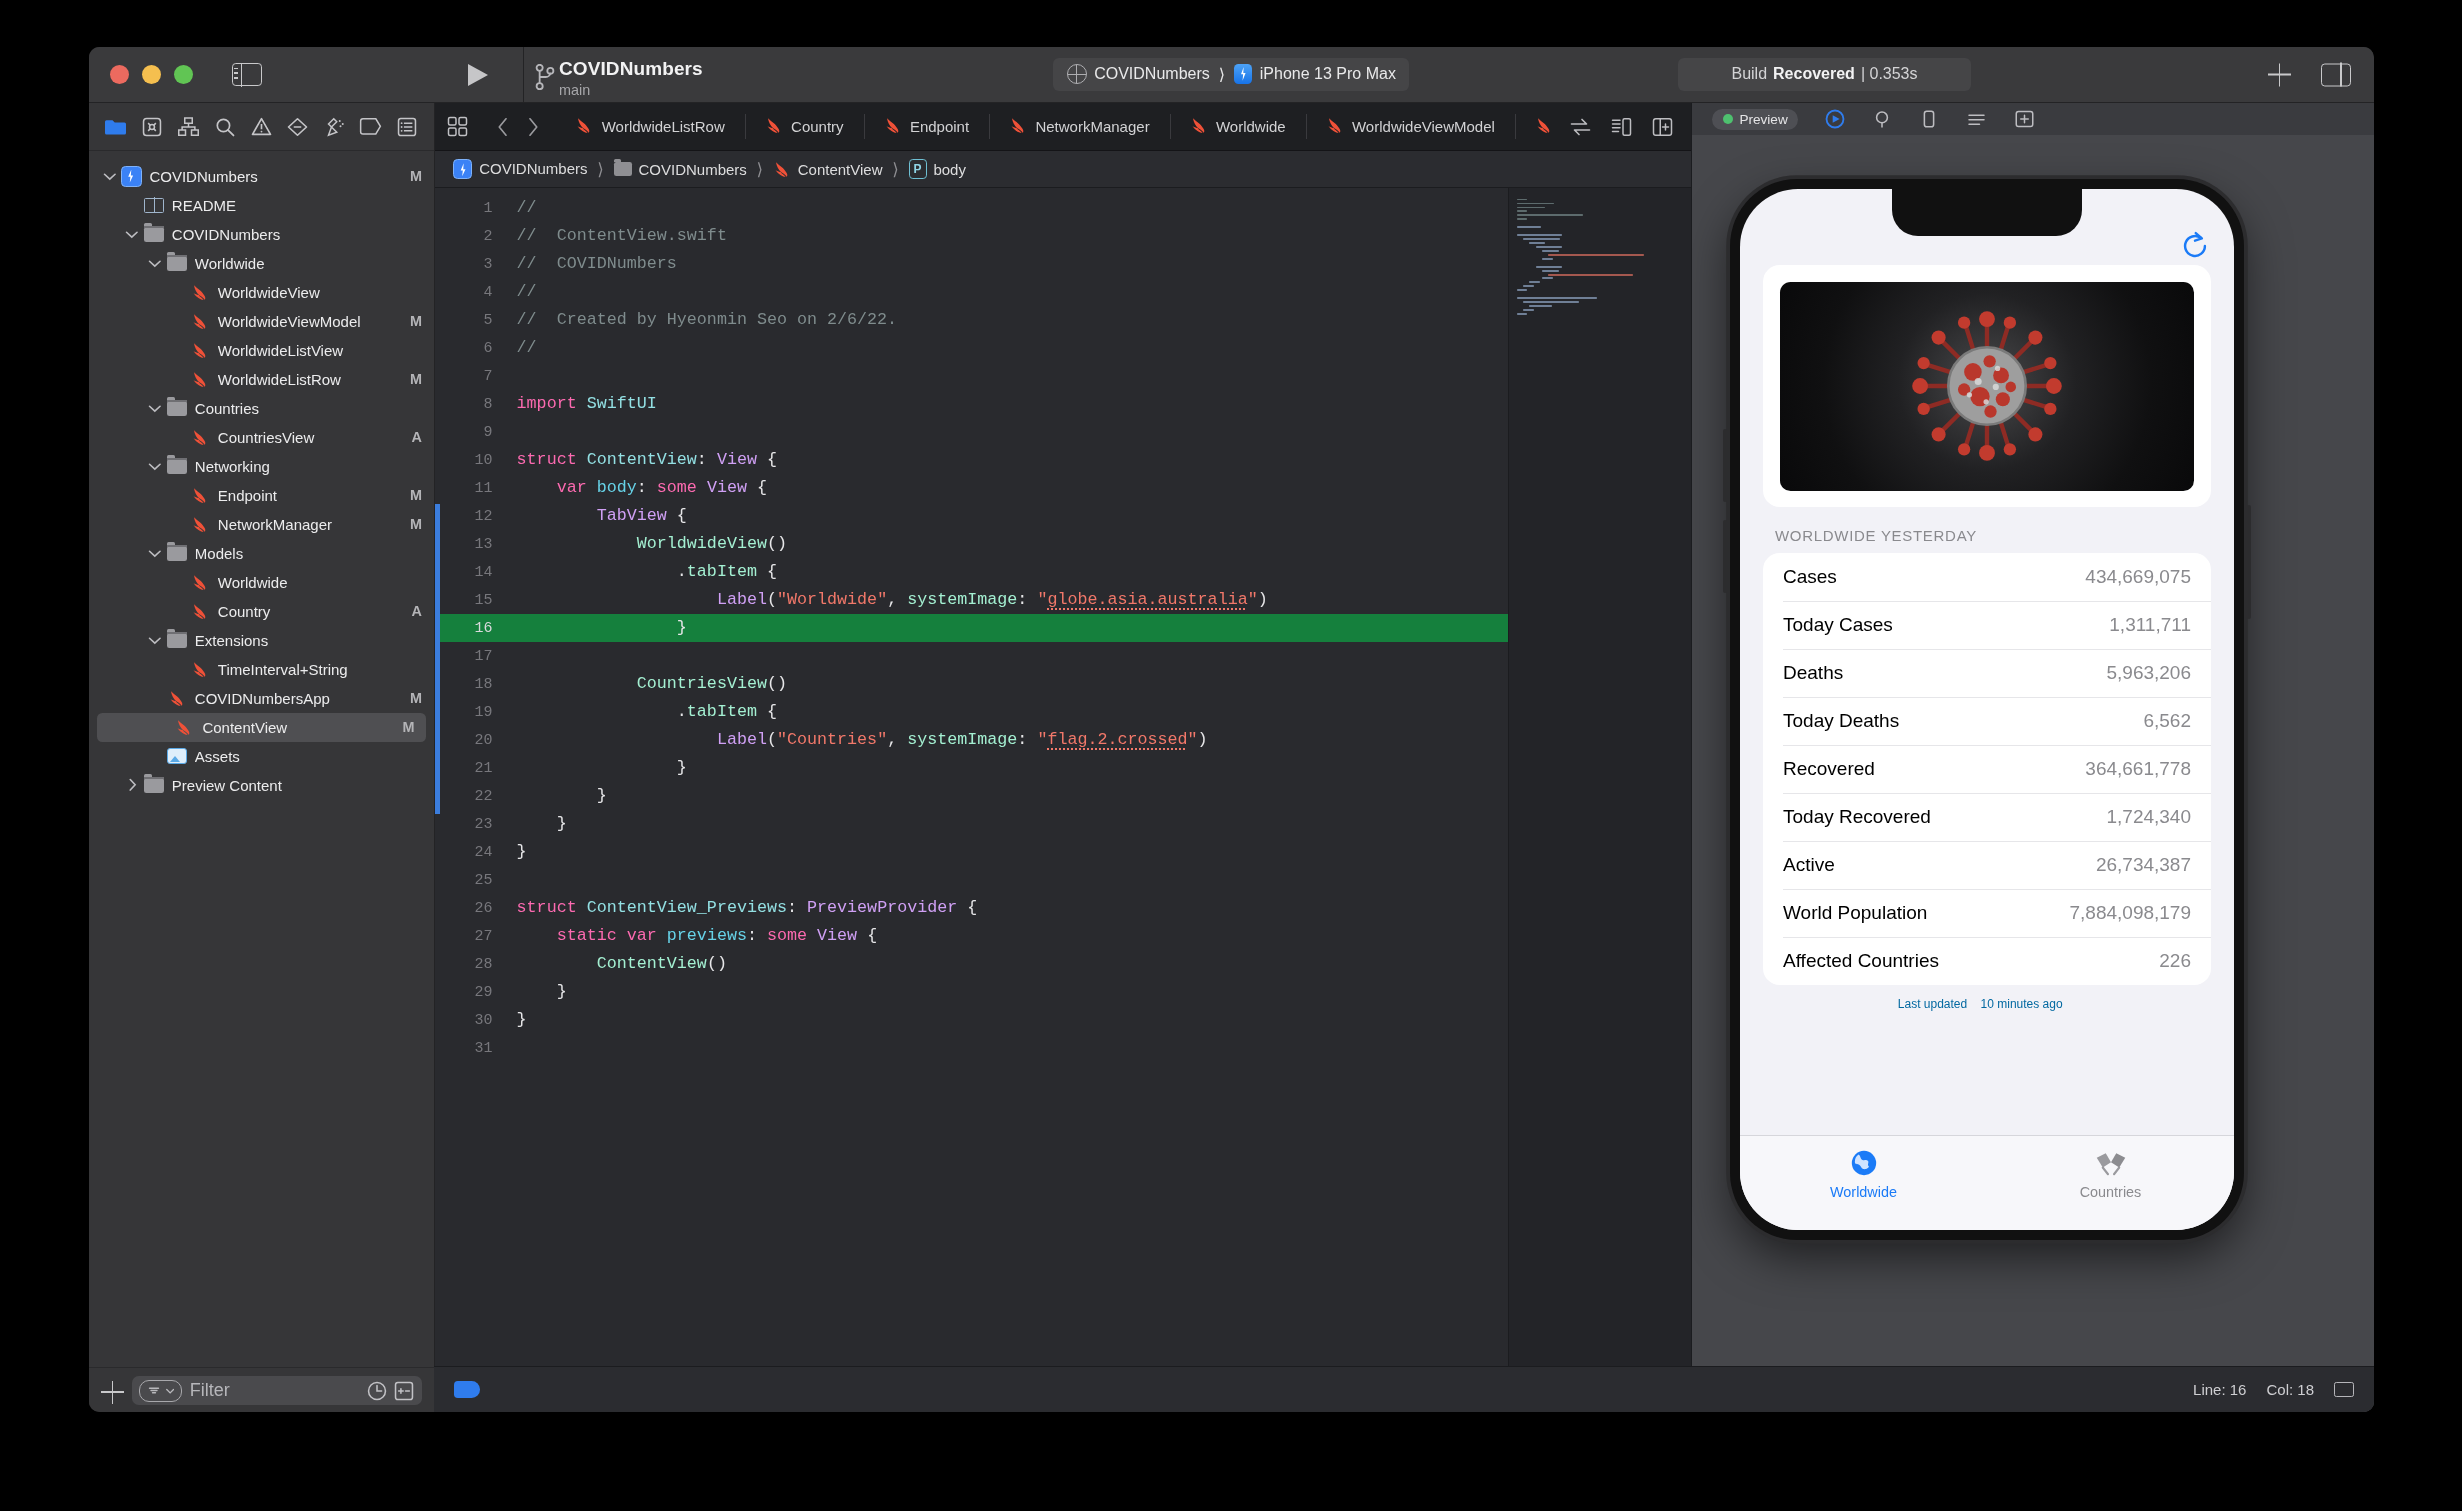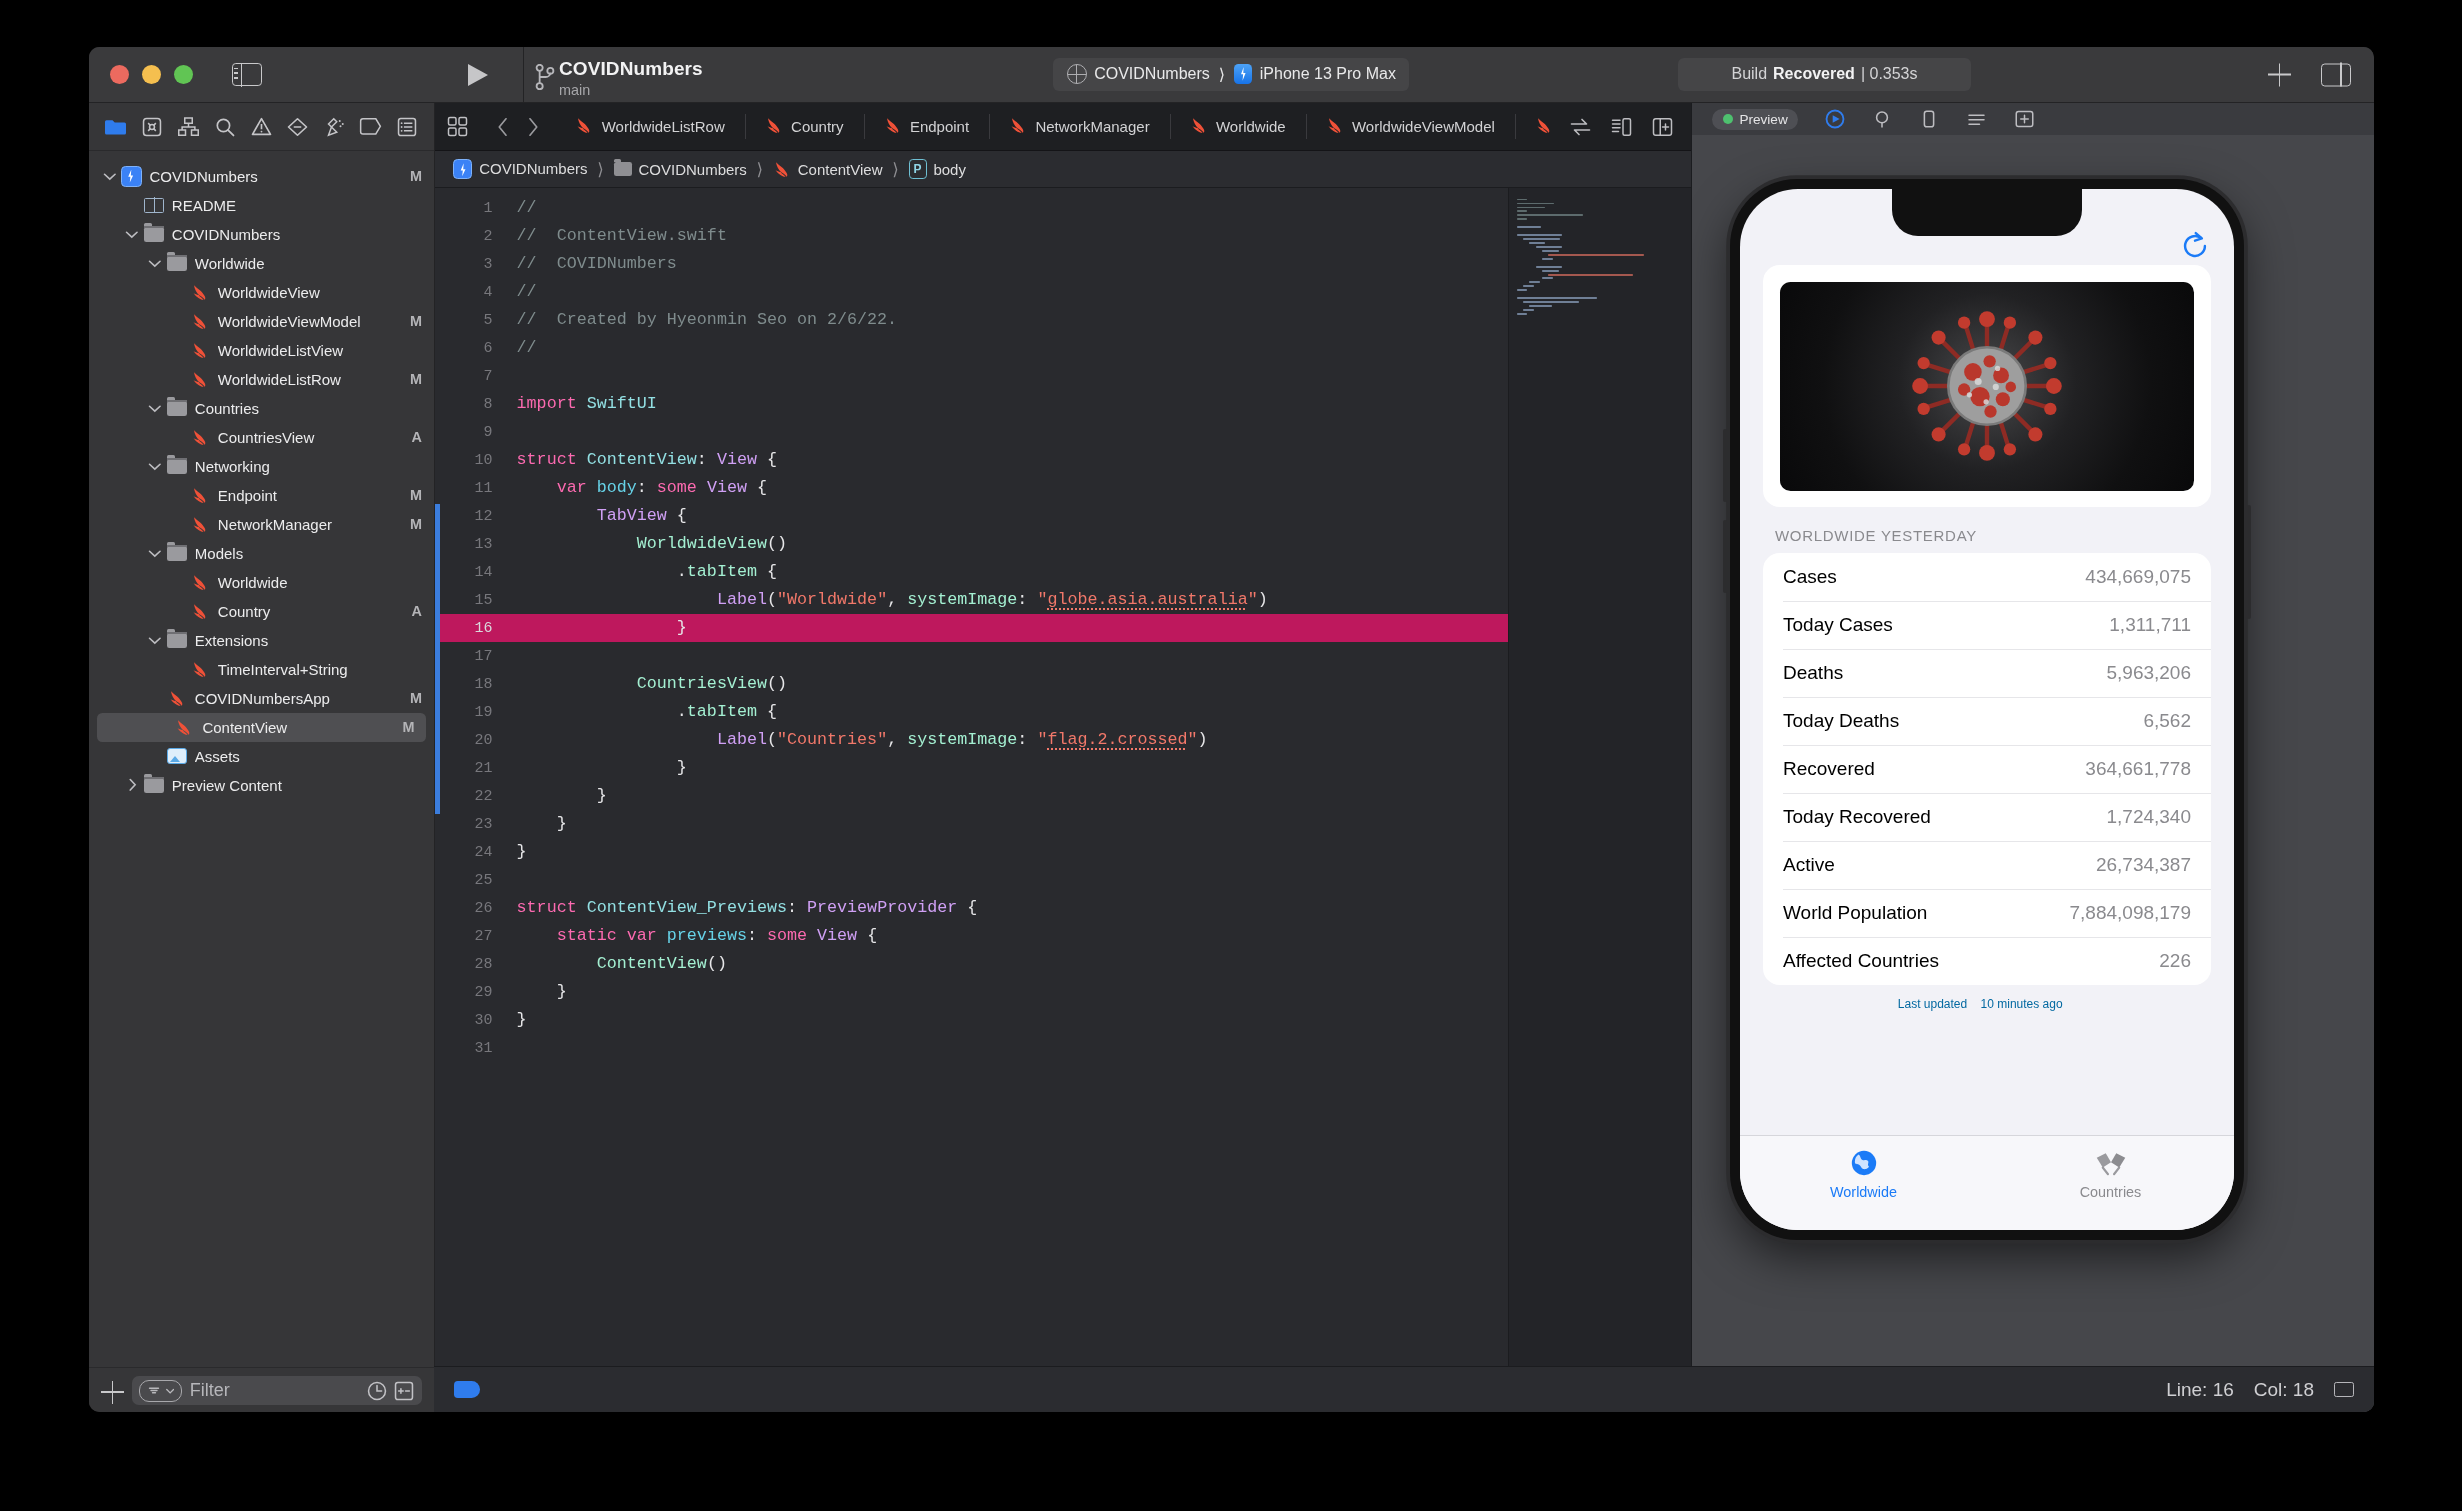--- a/index.html
+++ b/index.html
@@ -82,21 +82,21 @@
   .bc-sep{color:#8e8e92;font-size:16.7px;margin:0 3.8px;}
   .bc-p{width:18px;height:20px;border:1.5px solid #6fc0d4;border-radius:3.8px;color:#8fd4e6;font-size:12px;display:flex;align-items:center;justify-content:center;box-sizing:border-box;font-weight:bold;}
   .bc-folder{width:18px;height:14.4px;background:#8f8f93;border-radius:2.3px;position:relative;}
   .bc-folder:before{content:"";position:absolute;left:0;top:-3px;width:7.6px;height:3px;background:#8f8f93;border-radius:1.5px 1.5px 0 0;}
 
   .code-area{flex:1;display:flex;position:relative;overflow:hidden;background:#292a2e;}
   .code-pane{flex:1;position:relative;overflow:hidden;min-width:0;}
   pre.code{margin:0;font-family:"Liberation Mono","DejaVu Sans Mono",monospace;font-size:16.7px;line-height:28px;color:#e6e6e8;padding-top:6px;}
   .ln{display:inline-block;width:47px;text-align:right;color:#77777c;font-size:15px;user-select:none;margin-right:24px;}
   .cl{display:block;height:28px;white-space:pre;padding-left:10.6px;}
-  .cl.hl{background:#be185d;}
+  .cl.hl{background:#15803d;}
   .cl.hl .ln{color:#d9d9dc;}
   .editbar{position:absolute;left:0;top:6px;width:5.3px;background:#3b7ddd;}
   .cmt{color:#7f8c8d;}
   .kw{color:#fc6ab0;}
   .typ{color:#93e0e3;}
   .typ2{color:#d0a0f5;}
   .str{color:#f2786a;}
   .fn{color:#a4f0d2;}
   .pv{color:#67d3e8;}
   .spell{text-decoration:underline dotted #f2786a;text-decoration-thickness:1.5px;text-underline-offset:3.8px;}
@@ -129,21 +129,21 @@
   .lastupd{text-align:center;color:#0369a1;font-size:12px;padding:12px 13.6px 0 0;}
   .tabbar-phone{height:83px;background:#f7f7fa;border-top:0.8px solid #d6d6db;display:flex;align-items:flex-start;padding-top:10.6px;}
   .ptab{flex:1;display:flex;flex-direction:column;align-items:center;gap:4.5px;}
   .ptab span{font-size:14.4px;}
   .ptab.on span{color:#1b7bf7;}
   .ptab.off span{color:#8a8a8e;}
   .canvas-bottom{height:42px;background:#353639;display:flex;align-items:center;padding:0 20px;gap:26px;border-top:0.8px solid #1b1c1f;}
   .cb-right{margin-left:auto;display:flex;align-items:center;gap:15px;color:#ededef;font-size:16.7px;}
   .bottombar{position:absolute;left:345px;right:0;bottom:0;height:45px;background:#2b2c30;border-top:0.8px solid #1b1c1f;display:flex;align-items:center;padding:0 20px;}
   .blue-tag{width:26px;height:16.7px;background:#2f7ced;border-radius:3.8px 8.3px 8.3px 3.8px;}
-  .status-right{margin-left:auto;display:flex;align-items:center;gap:20px;color:#cfcfd2;font-size:19px;}
+  .status-right{margin-left:auto;display:flex;align-items:center;gap:20px;color:#cfcfd2;font-size:15px;}
   .mini-screen{width:20px;height:15px;border:1.5px solid #b6b6ba;border-radius:2.3px;box-sizing:border-box;}
 </style>
 </head>
 <body>
 
 <div class="win">
 
   <div class="toolbar">
     <div class="traffic">
       <div class="tl r"></div>

